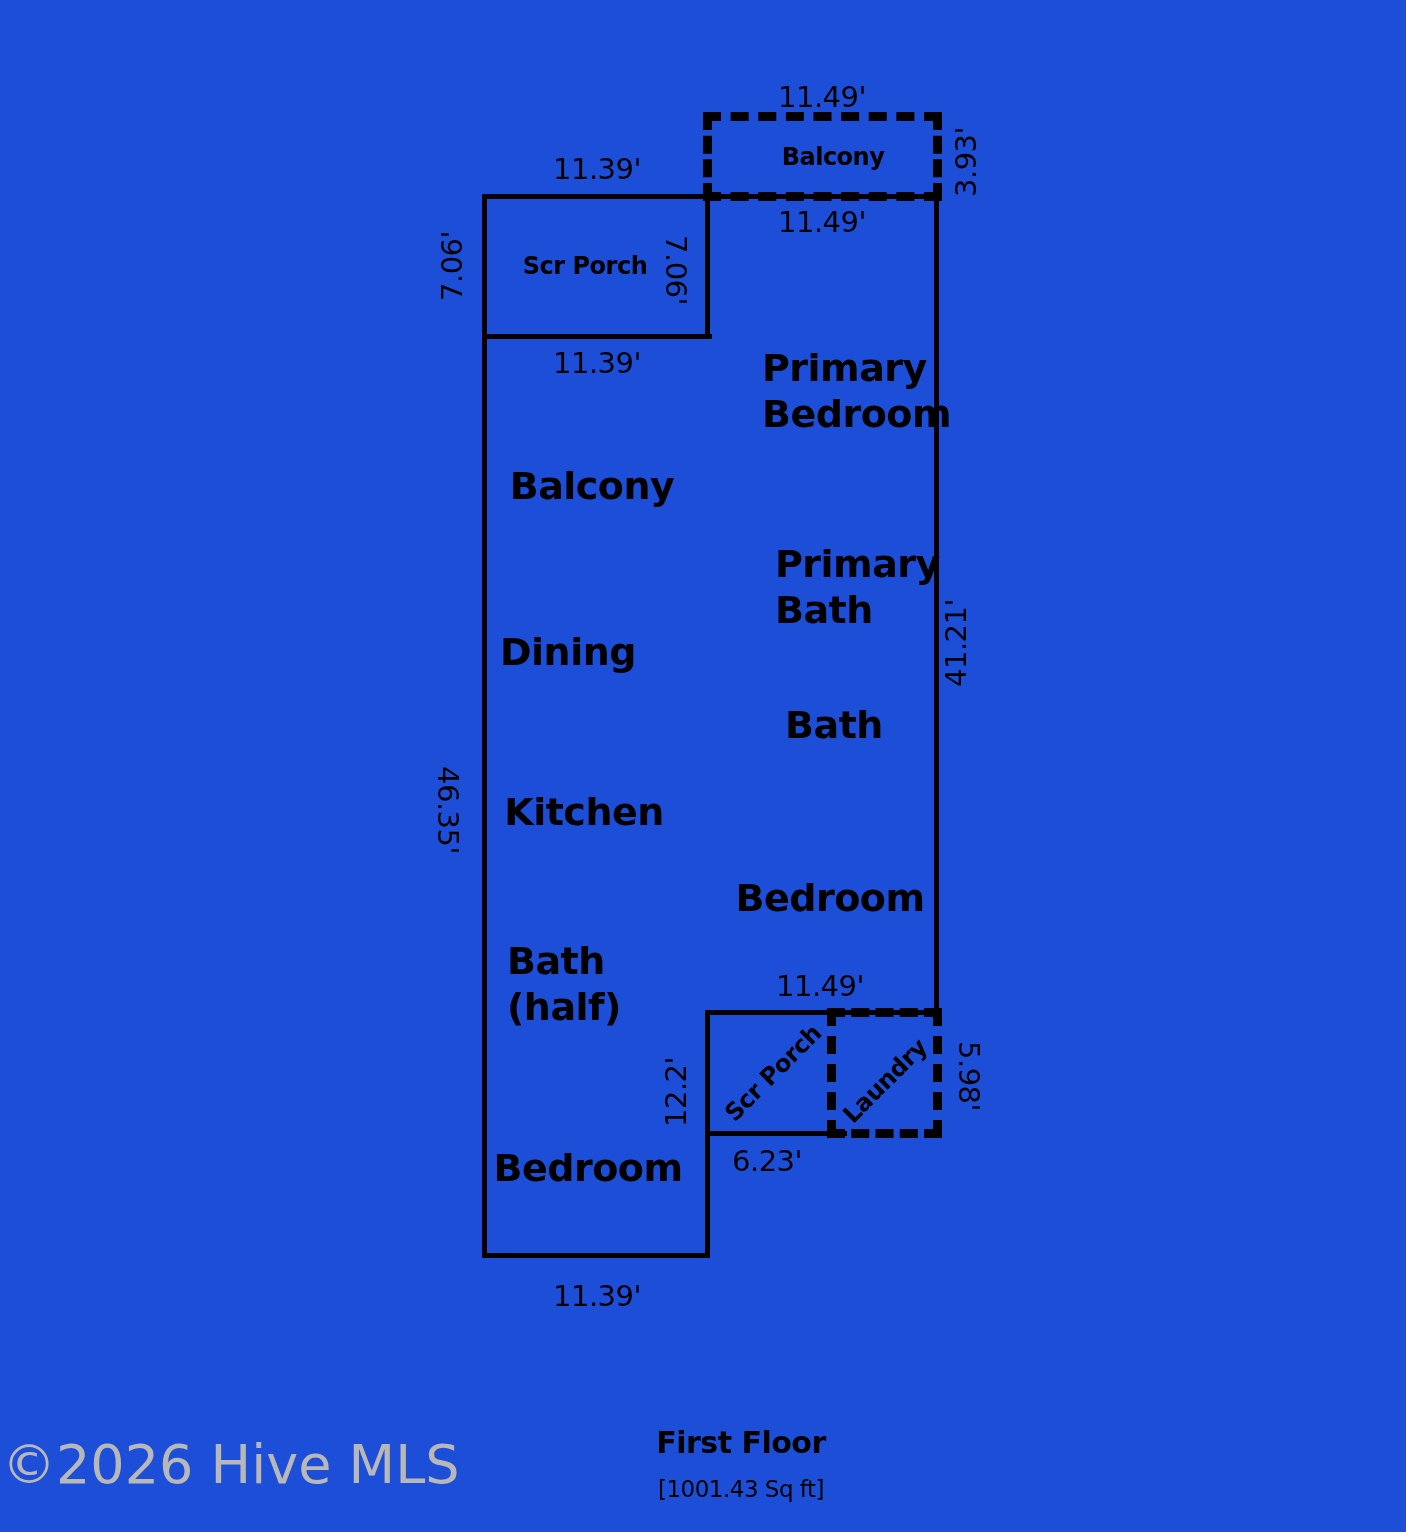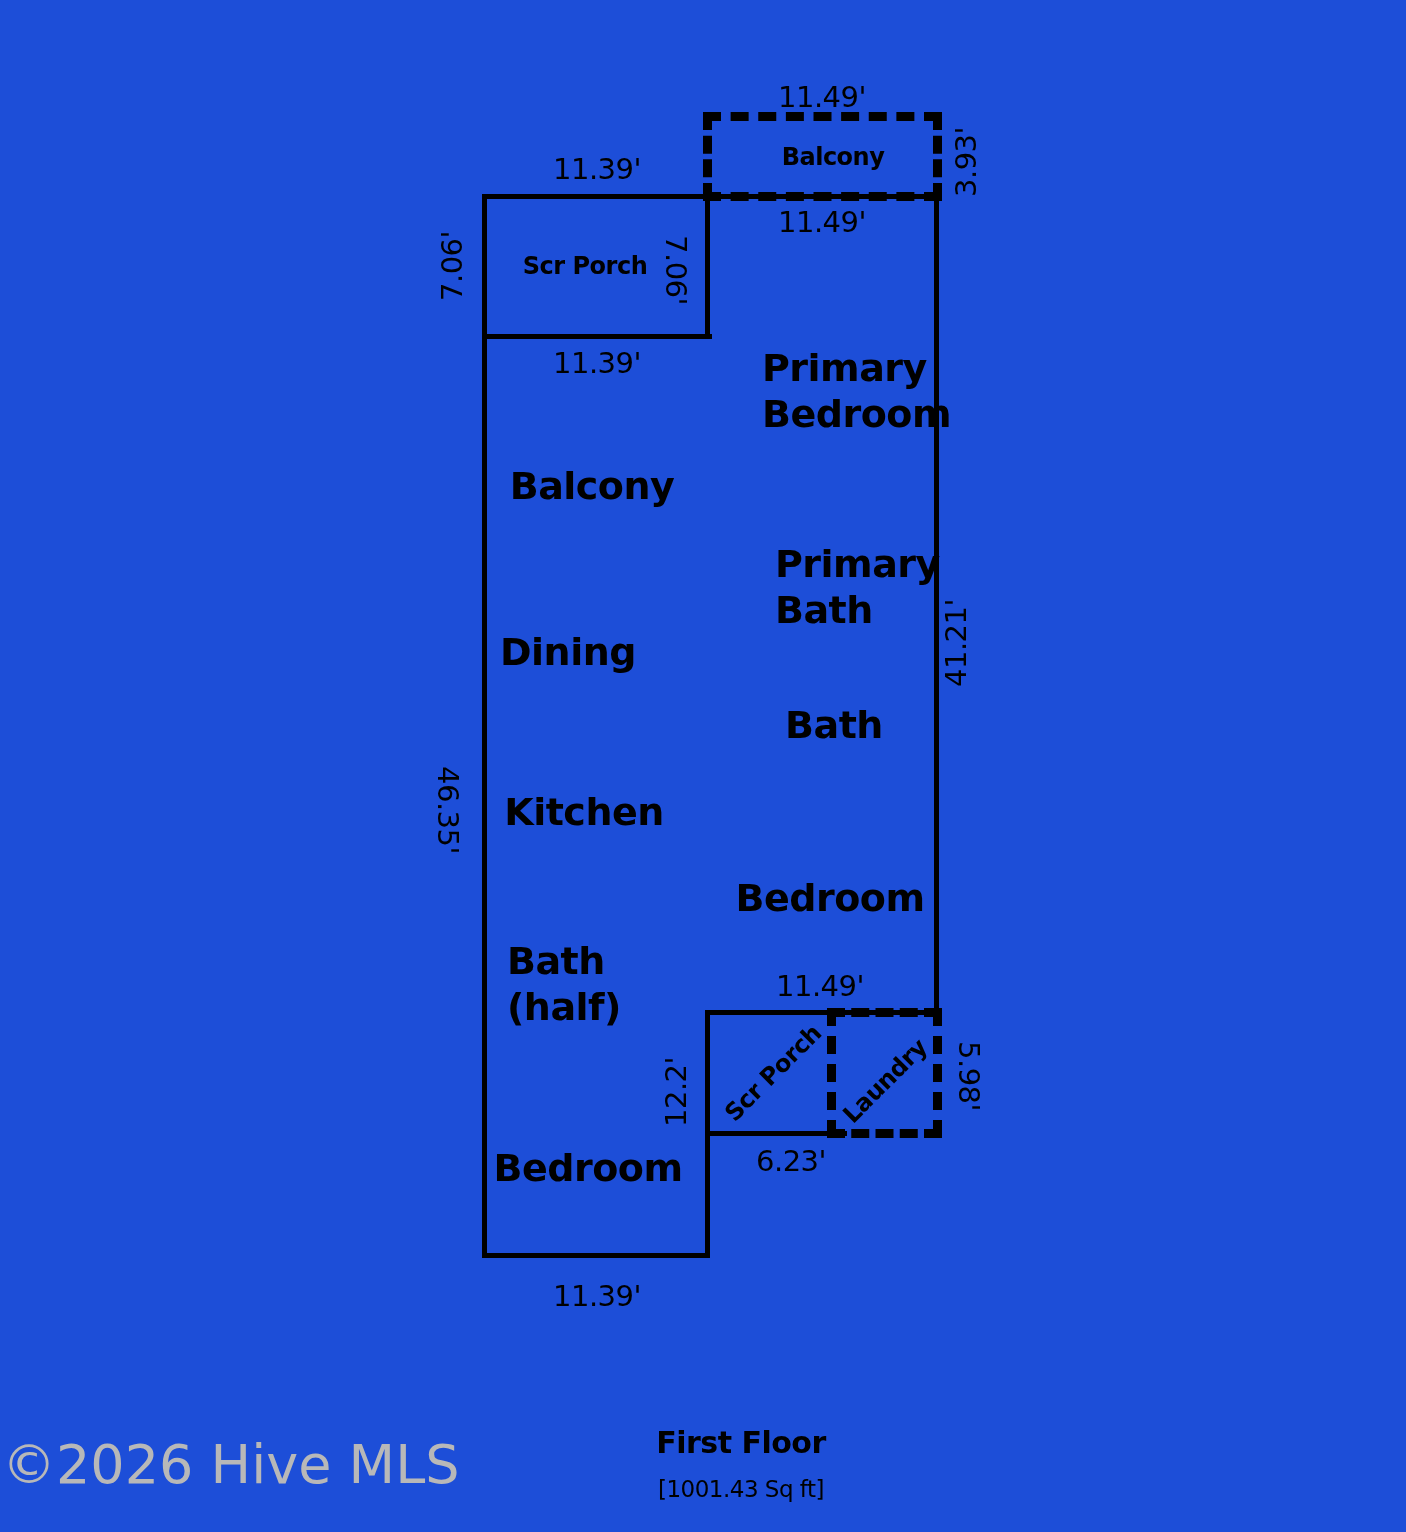--- a/index.html
+++ b/index.html
@@ -66,21 +66,21 @@
   <div class="dim" style="left:822px;top:222px;">11.49'</div>
   <div class="dim" style="left:597px;top:363px;">11.39'</div>
   <div class="dim rot-ccw" style="left:452px;top:266px;">7.06'</div>
   <div class="dim rot-cw" style="left:675px;top:270px;">7.06'</div>
   <div class="dim rot-ccw" style="left:966px;top:162px;">3.93'</div>
   <div class="dim rot-ccw" style="left:956px;top:643px;">41.21'</div>
   <div class="dim rot-cw" style="left:447px;top:810px;">46.35'</div>
   <div class="dim" style="left:820px;top:986px;">11.49'</div>
   <div class="dim rot-ccw" style="left:676px;top:1092px;">12.2'</div>
   <div class="dim rot-cw" style="left:968px;top:1076px;">5.98'</div>
-  <div class="dim" style="left:767px;top:1161px;margin-left:24px;">6.23'</div>
+  <div class="dim" style="left:767px;top:1161px;">6.23'</div>
   <div class="dim" style="left:597px;top:1296px;">11.39'</div>
 
   <div class="room anchored" style="left:762px;top:345px;">Primary
 Bedroom</div>
   <div class="room" style="left:592px;top:486px;">Balcony</div>
   <div class="room anchored" style="left:775px;top:541px;">Primary
 Bath</div>
   <div class="room" style="left:568px;top:652px;">Dining</div>
   <div class="room" style="left:834px;top:725px;">Bath</div>
   <div class="room" style="left:584px;top:812px;">Kitchen</div>

